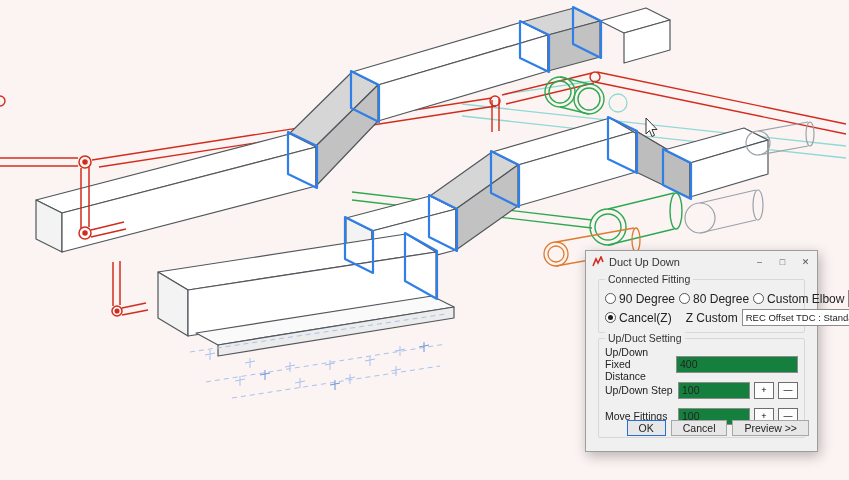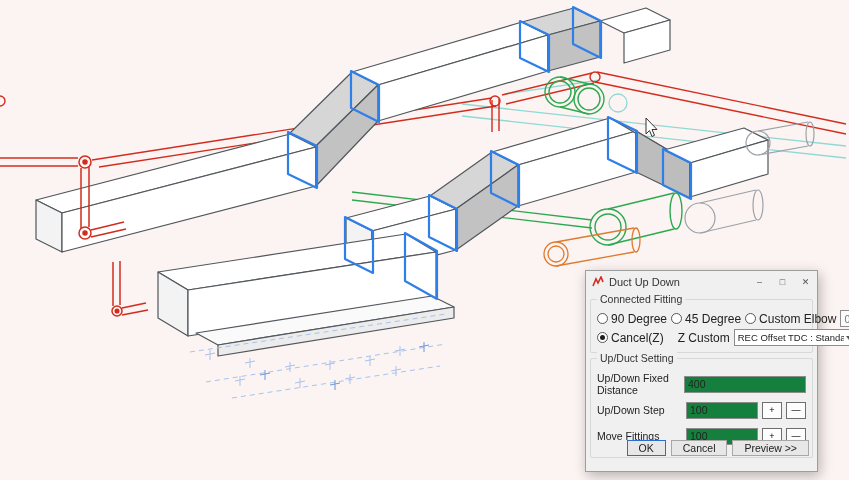--- a/index.html
+++ b/index.html
@@ -4,31 +4,31 @@
 <style>
   html,body{margin:0;padding:0;}
   body{
     width:849px;height:480px;overflow:hidden;position:relative;
     background:#fcf4f2;
     font-family:"Liberation Sans",sans-serif;
   }
   .viewport{position:absolute;inset:0;}
   
   .dialog{
-    position:absolute;left:585px;top:270px;width:233px;height:202px;
+    position:absolute;left:585px;top:250px;width:233px;height:202px;
     background:#f0f0f0;border:1px solid #9d9d9d;
     box-shadow:2px 4px 12px rgba(0,0,0,.28);
     font-size:11px;color:#222;box-sizing:border-box;
   }
   .titlebar{height:21px;display:flex;align-items:center;padding-left:6px;}
   .dlg-title{font-size:11px;color:#333;margin-left:5px;}
   .win-btns{margin-left:auto;display:flex;}
   .win-btn{width:23px;height:21px;display:flex;align-items:center;justify-content:center;
     font-size:9px;color:#555;cursor:default;}
-  .dlg-body{padding:2px 4px 6px;position:relative;height:160px;}
+  .dlg-body{padding:2px 12px 6px;position:relative;height:160px;}
   .groupbox{position:relative;border:1px solid #d8d8d8;border-radius:2px;
     padding:8px 6px 4px;margin-top:5px;background:#f0f0f0;}
   .legend{position:absolute;top:-7px;left:6px;background:#f0f0f0;padding:0 3px;
     font-size:10.5px;color:#333;}
   .row{display:flex;align-items:center;gap:4px;margin:2px 0;height:17px;}
   .radio{display:inline-flex;align-items:center;gap:3px;cursor:default;}
   .rdot{width:11px;height:11px;border:1px solid #565656;border-radius:50%;
     background:#fff;position:relative;flex:none;box-sizing:border-box;}
   .radio.checked .rdot::after{content:"";position:absolute;inset:2px;background:#1d1d1d;border-radius:50%;}
   .rlabel{font-size:12px;white-space:nowrap;color:#222;}
@@ -220,21 +220,21 @@
 
     <div class="groupbox">
       <span class="legend">Connected Fitting</span>
       <div class="row">
         <span class="radio">
           <span class="rdot"></span>
           <span class="rlabel">90 Degree</span>
         </span>
         <span class="radio">
           <span class="rdot"></span>
-          <span class="rlabel">45 Degree</span>
+          <span class="rlabel">80 Degree</span>
         </span>
         <span class="radio">
           <span class="rdot"></span>
           <span class="rlabel">Custom Elbow</span>
         </span>
         <input class="txt small" value="0" style="">
       </div>
       <div class="row">
         <span class="radio checked">
           <span class="rdot"></span>

